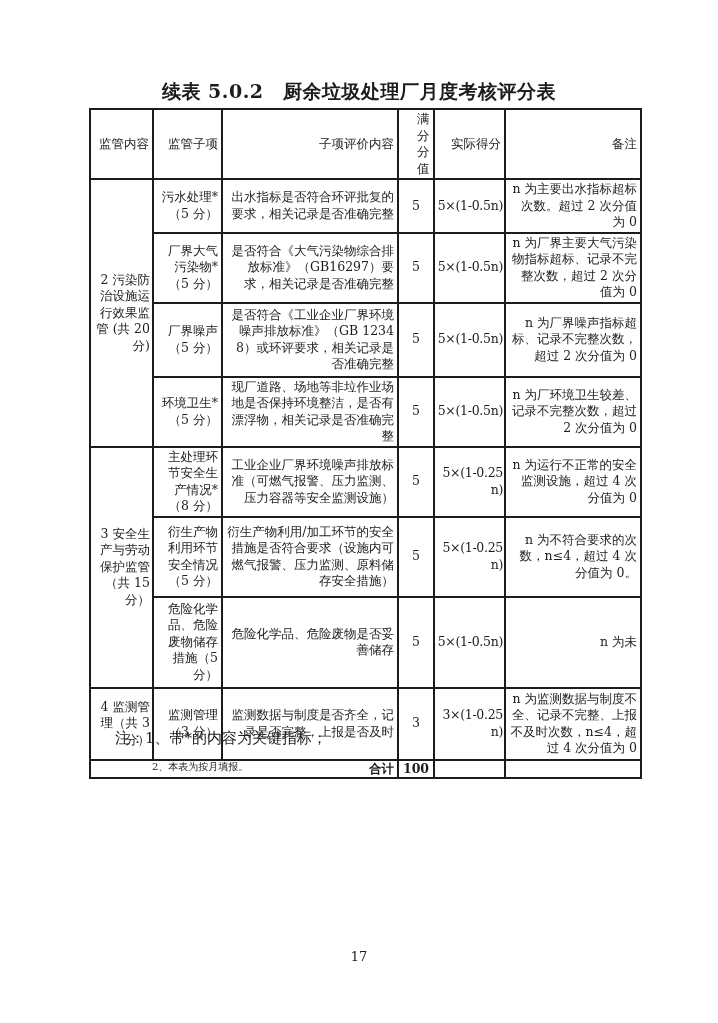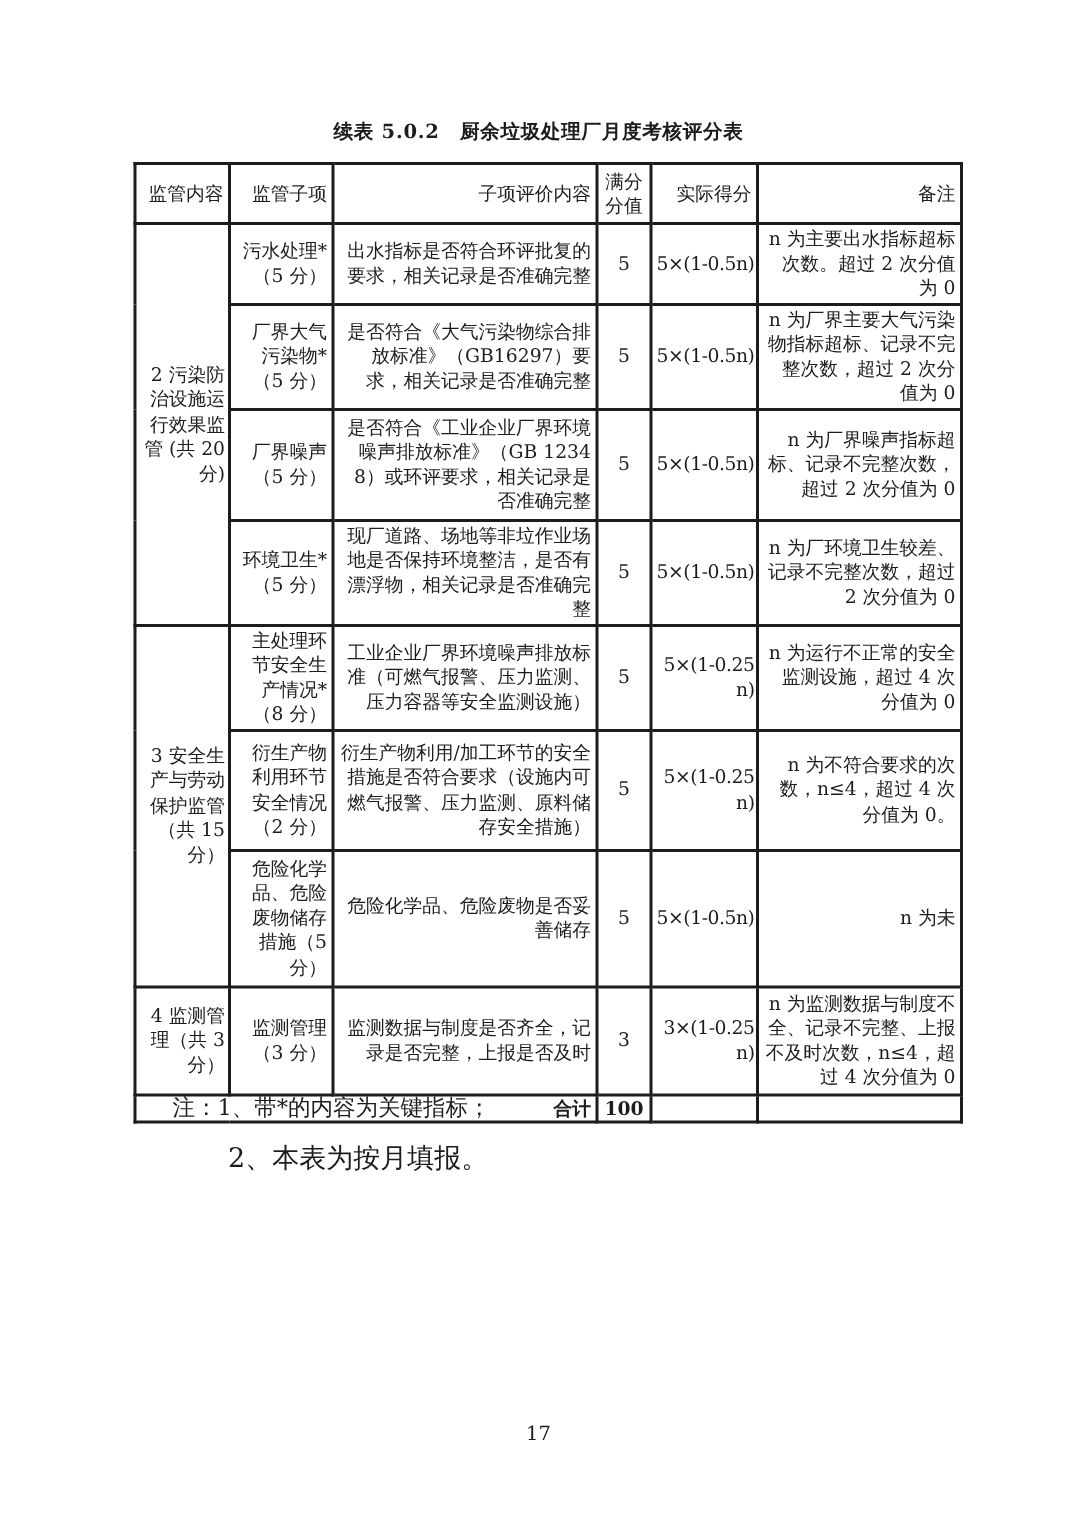--- a/index.html
+++ b/index.html
@@ -12,21 +12,21 @@
     color: #1c1c1c;
     margin: 0 auto;
     overflow: hidden;
   }
   .doc-title {
     position: absolute;
     top: 79px;
     left: 0;
     width: 100%;
     text-align: center;
-    font-size: 13px;
+    font-size: 19px;
     font-weight: bold;
     letter-spacing: 0.5px;
   }
   table.score-table {
     position: absolute;
     top: 108px;
     left: 89px;
     width: 551px;
     border-collapse: collapse;
     table-layout: fixed;
@@ -34,21 +34,21 @@
     line-height: 1.32;
   }
   .score-table td, .score-table th {
     border: 2px solid #1c1c1c;
     padding: 1px 3px;
     vertical-align: middle;
     text-align: right;
     font-weight: normal;
     word-break: break-all;
   }
-  .score-table th.c-max { text-align: center; white-space: pre-line; padding: 1px 3px; }
+  .score-table th.c-max { text-align: center; white-space: pre-line; padding: 1px 18px; }
   .score-table td.c-max { text-align: center; }
   .score-table td.c-formula { padding: 1px 1px 1px 2px; letter-spacing: -0.3px; }
   .score-table td.c-section { padding: 0 2px; }
   .hdr-row    { height: 40px; }
   .row-1      { height: 51px; }
   .row-2      { height: 63px; }
   .row-3      { height: 74px; }
   .row-4      { height: 64px; }
   .row-5      { height: 61px; }
   .row-6      { height: 80px; }
@@ -59,21 +59,21 @@
   .note-1 {
     position: absolute;
     top: 729px;
     left: 115px;
     font-size: 15px;
   }
   .note-2 {
     position: absolute;
     top: 760px;
     left: 152px;
-    font-size: 18px;
+    font-size: 10px;
   }
   .page-number {
     position: absolute;
     top: 949px;
     left: 0;
     width: 100%;
     text-align: center;
     font-size: 13px;
   }
 </style>
@@ -141,21 +141,21 @@
     <tr class="row-5">
       <td class="c-section" rowspan="3">3 安全生产与劳动保护监管（共 15 分）</td>
       <td>主处理环节安全生产情况*（8 分）</td>
       <td>工业企业厂界环境噪声排放标准（可燃气报警、压力监测、压力容器等安全监测设施）</td>
       <td class="c-max">5</td>
       <td class="c-formula">5×(1-0.25n)</td>
       <td>n 为运行不正常的安全监测设施，超过 4 次分值为 0</td>
     </tr>
 
     <tr class="row-6">
-      <td>衍生产物利用环节安全情况（2 分）</td>
+      <td>衍生产物利用环节安全情况（5 分）</td>
       <td>衍生产物利用/加工环节的安全措施是否符合要求（设施内可燃气报警、压力监测、原料储存安全措施）</td>
       <td class="c-max">5</td>
       <td class="c-formula">5×(1-0.25n)</td>
       <td>n 为不符合要求的次数，n≤4，超过 4 次分值为 0。</td>
     </tr>
 
     <tr class="row-7">
       <td>危险化学品、危险废物储存措施（5 分）</td>
       <td>危险化学品、危险废物是否妥善储存</td>
       <td class="c-max">5</td>

